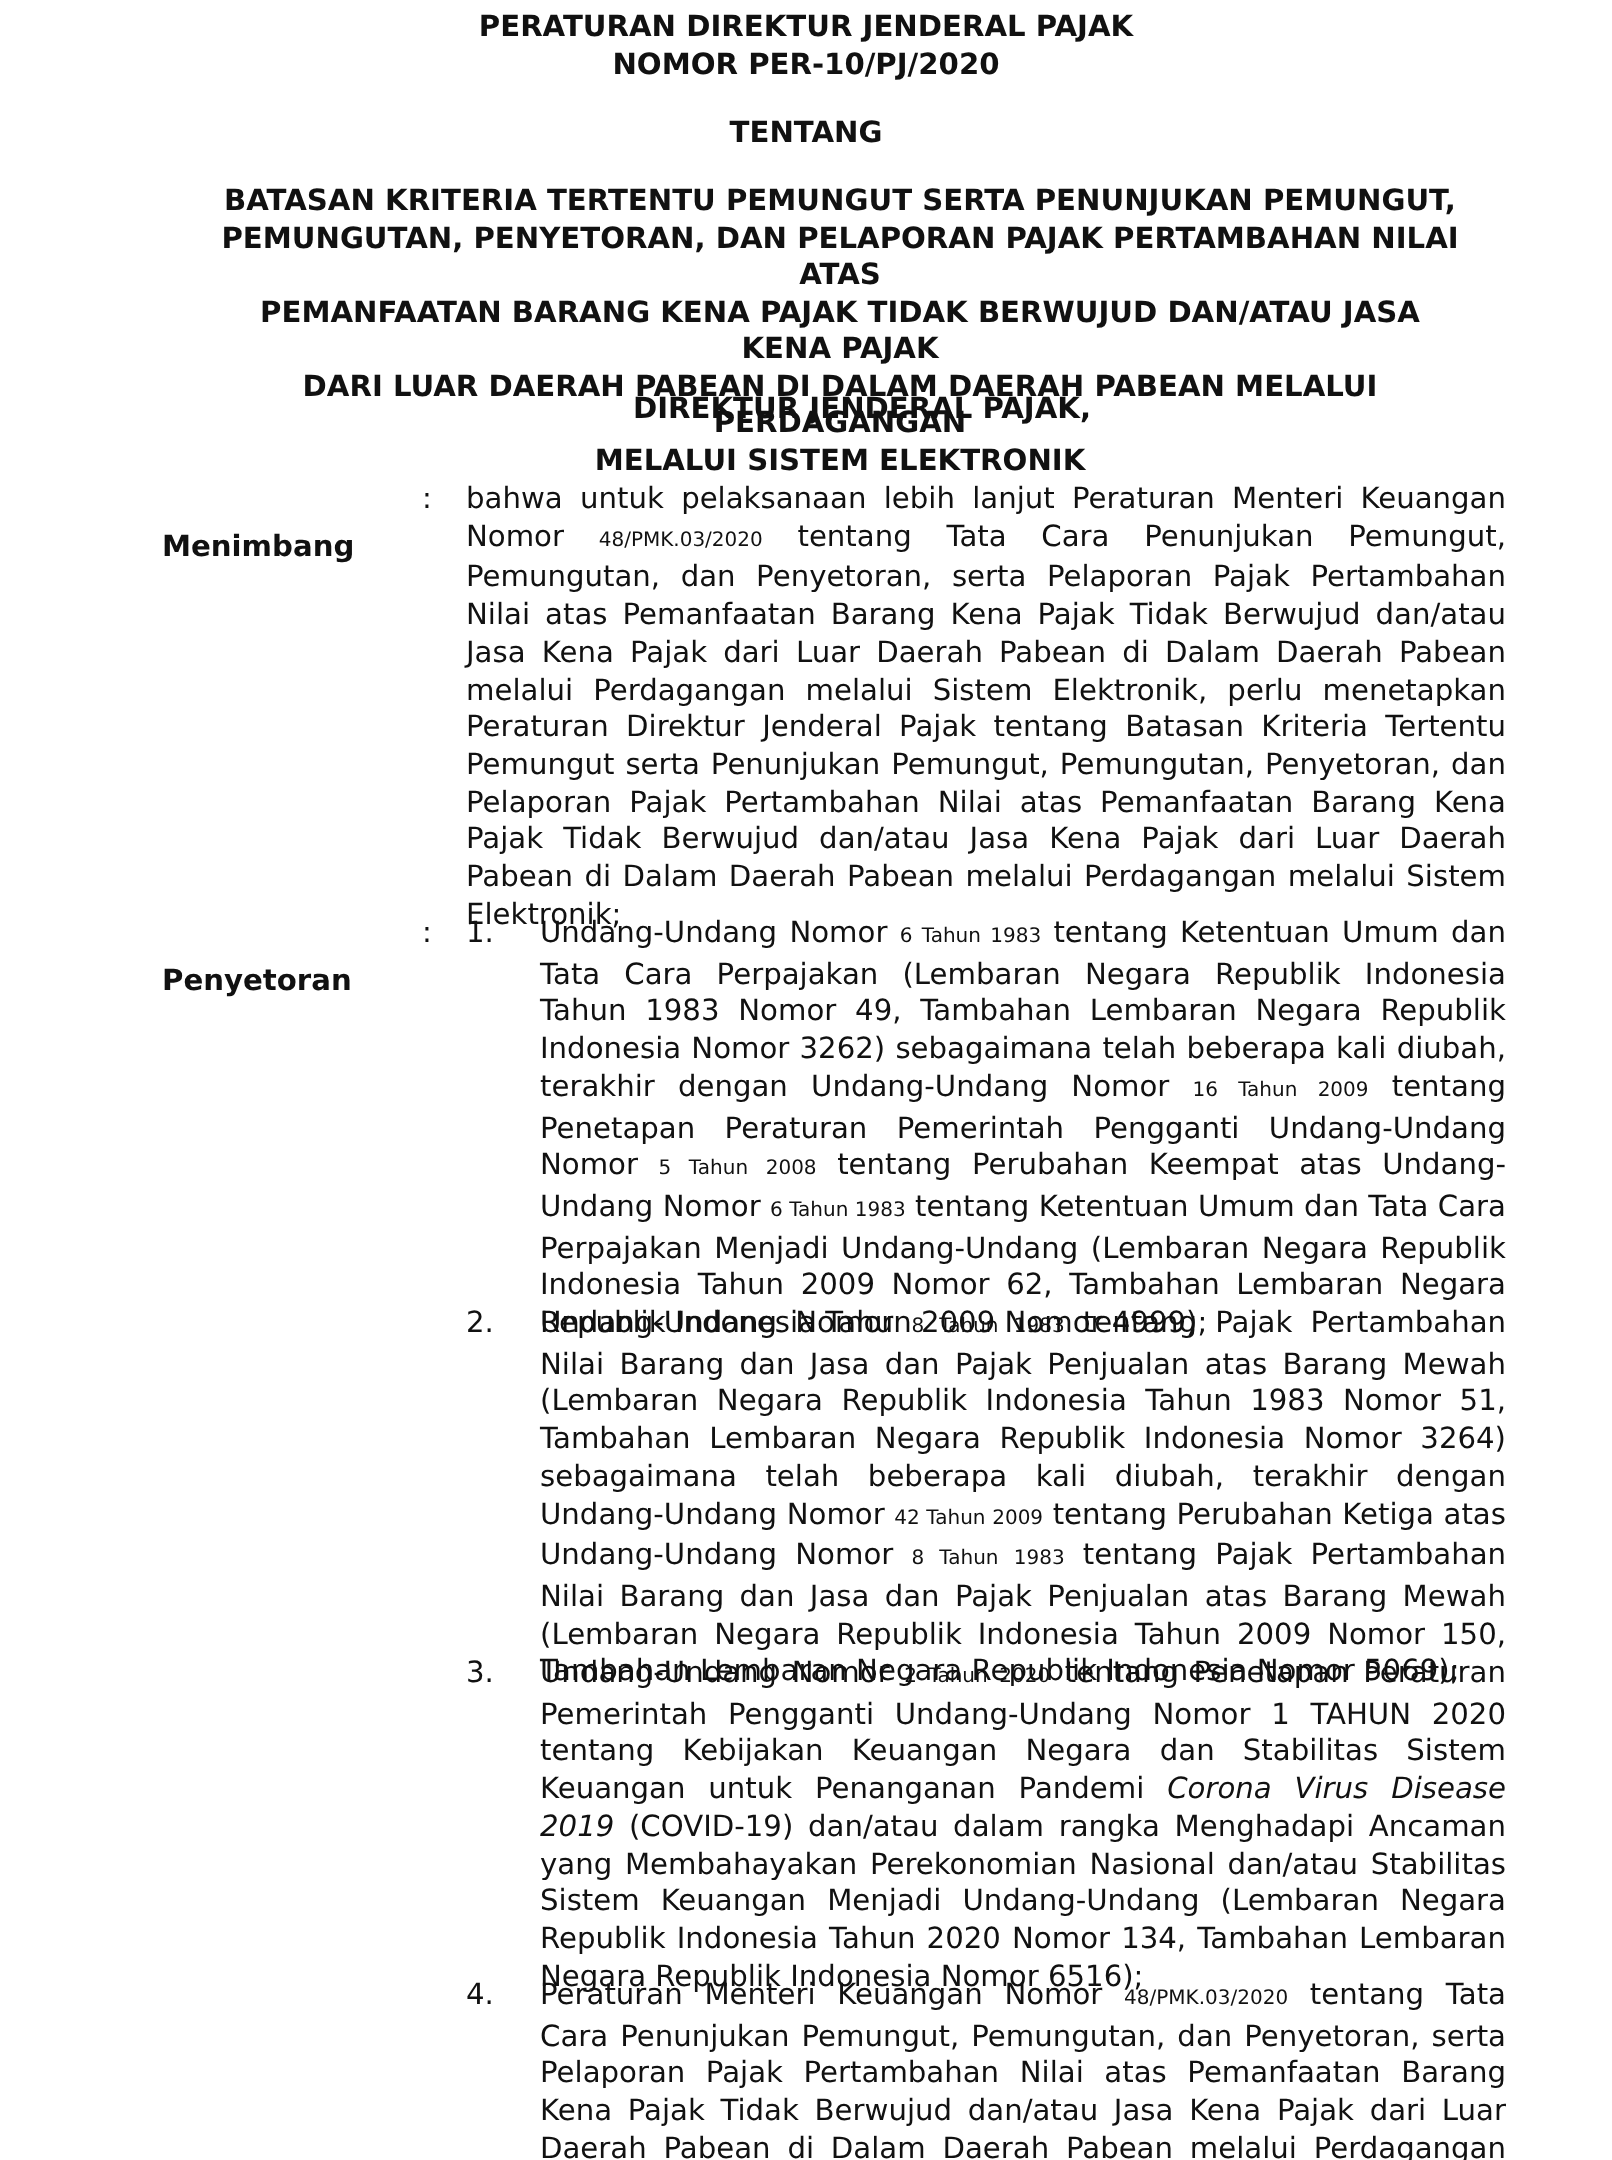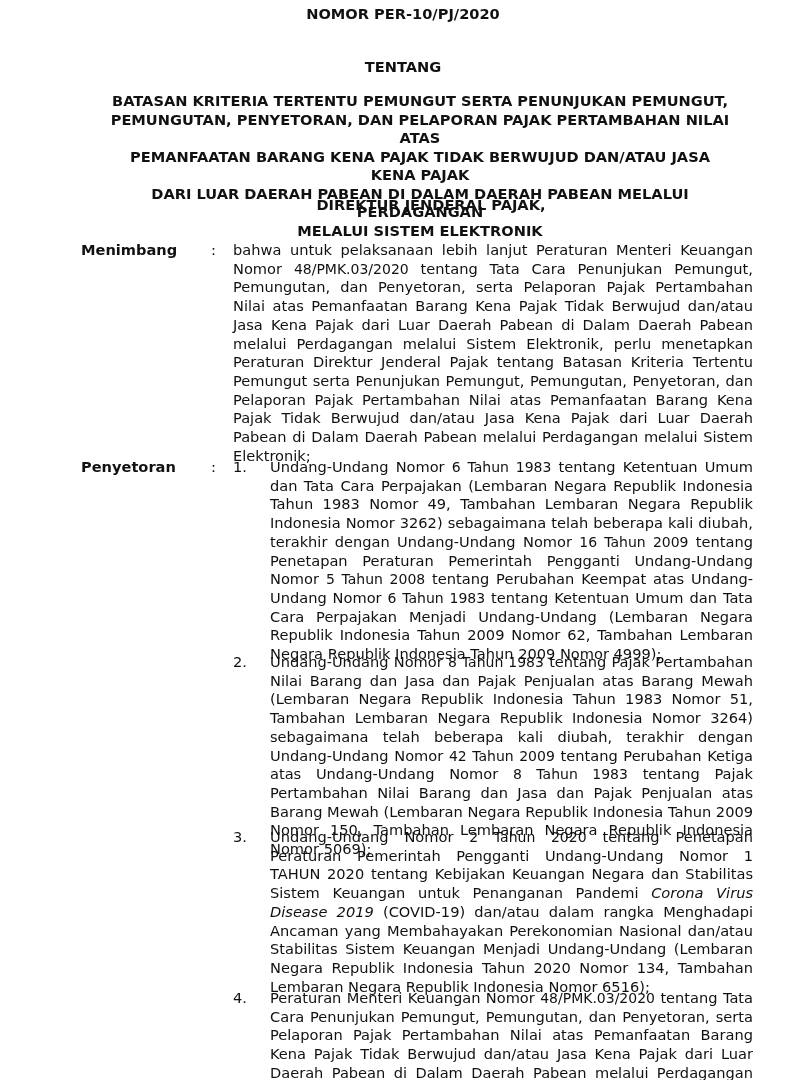--- a/index.html
+++ b/index.html
@@ -11,43 +11,44 @@
   .hdr {
     position: absolute; left: 0; width: 806px; text-align: center;
     font-weight: bold; font-size: 14.6px; line-height: 18.5px; color: #111;
   }
   #title { top: 5px; }
   #tentang { top: 58px; }
   #subject { top: 92px; left: 110px; width: 620px; }
   #direktur { top: 196px; padding-left: 28px; }
   .section { position: absolute; left: 0; width: 806px; }
   .label {
-    position: absolute; left: 81px; font-weight: bold; font-size: 14.6px; line-height: 18.7px;
+    position: absolute; left: 81px; font-weight: bold; font-size: 14.6px; line-height: 18.7px; margin-top: 24px;
   }
   .colon { position: absolute; left: 211px; font-size: 14.6px; line-height: 18.7px; }
   .body-text {
     position: absolute; left: 233px; width: 520px; font-size: 14.6px; line-height: 18.7px;
     text-align: justify;
   }
   .list { position: absolute; left: 233px; width: 520px; }
   .item { position: absolute; left: 0; width: 520px; }
   .num { position: absolute; left: 0; font-size: 14.6px; line-height: 18.7px; }
   .item-text {
     position: absolute; left: 37px; width: 483px; font-size: 14.6px; line-height: 18.7px;
     text-align: justify;
   }
-  .sm { font-size: 14px; margin-top: 48px; }
+  .sm { font-size: 10px; margin-top: 48px; }
   em { font-style: italic; }
 </style>
 </head>
 <body>
 
 <div class="page">
 
   <div class="hdr" id="title">
+    <div>PERATURAN DIREKTUR JENDERAL PAJAK</div>
     <div>NOMOR PER-10/PJ/2020</div>
   </div>
 
   <div class="hdr" id="subject">
     <div>BATASAN KRITERIA TERTENTU PEMUNGUT SERTA PENUNJUKAN PEMUNGUT,</div>
     <div>PEMUNGUTAN, PENYETORAN, DAN PELAPORAN PAJAK PERTAMBAHAN NILAI ATAS</div>
     <div>PEMANFAATAN BARANG KENA PAJAK TIDAK BERWUJUD DAN/ATAU JASA KENA PAJAK</div>
     <div>DARI LUAR DAERAH PABEAN DI DALAM DAERAH PABEAN MELALUI PERDAGANGAN</div>
     <div>MELALUI SISTEM ELEKTRONIK</div>
   </div>

